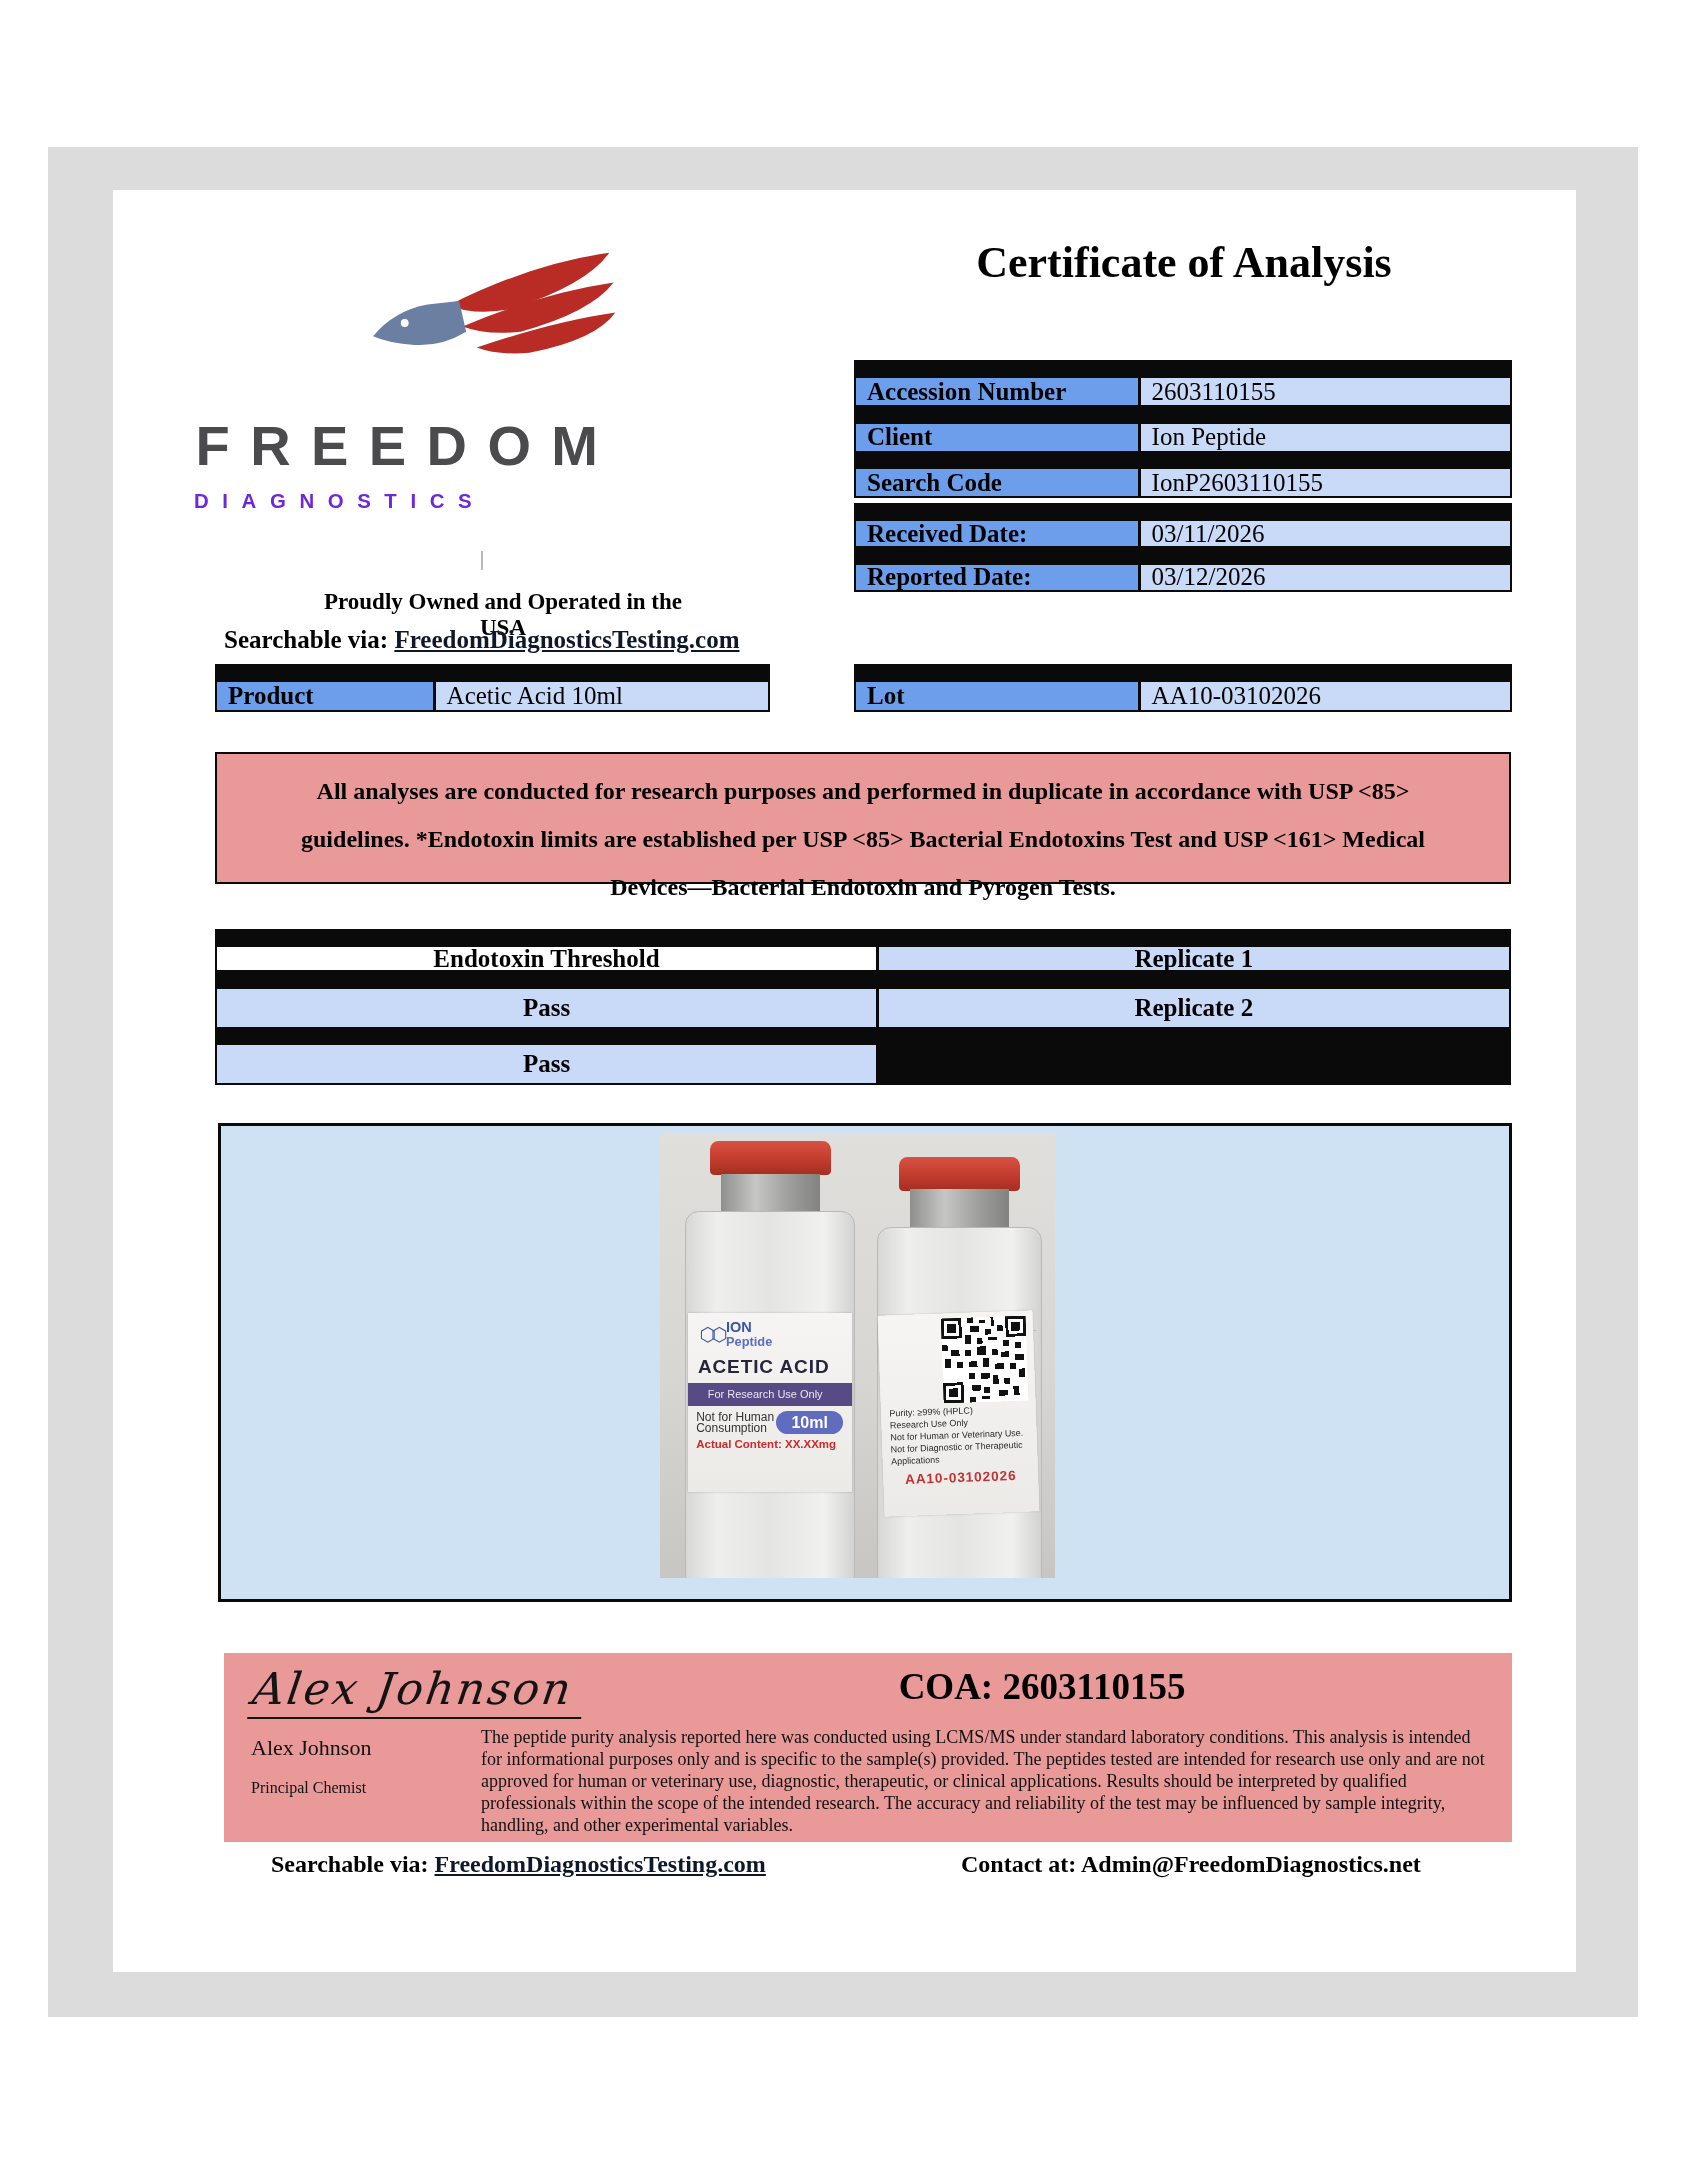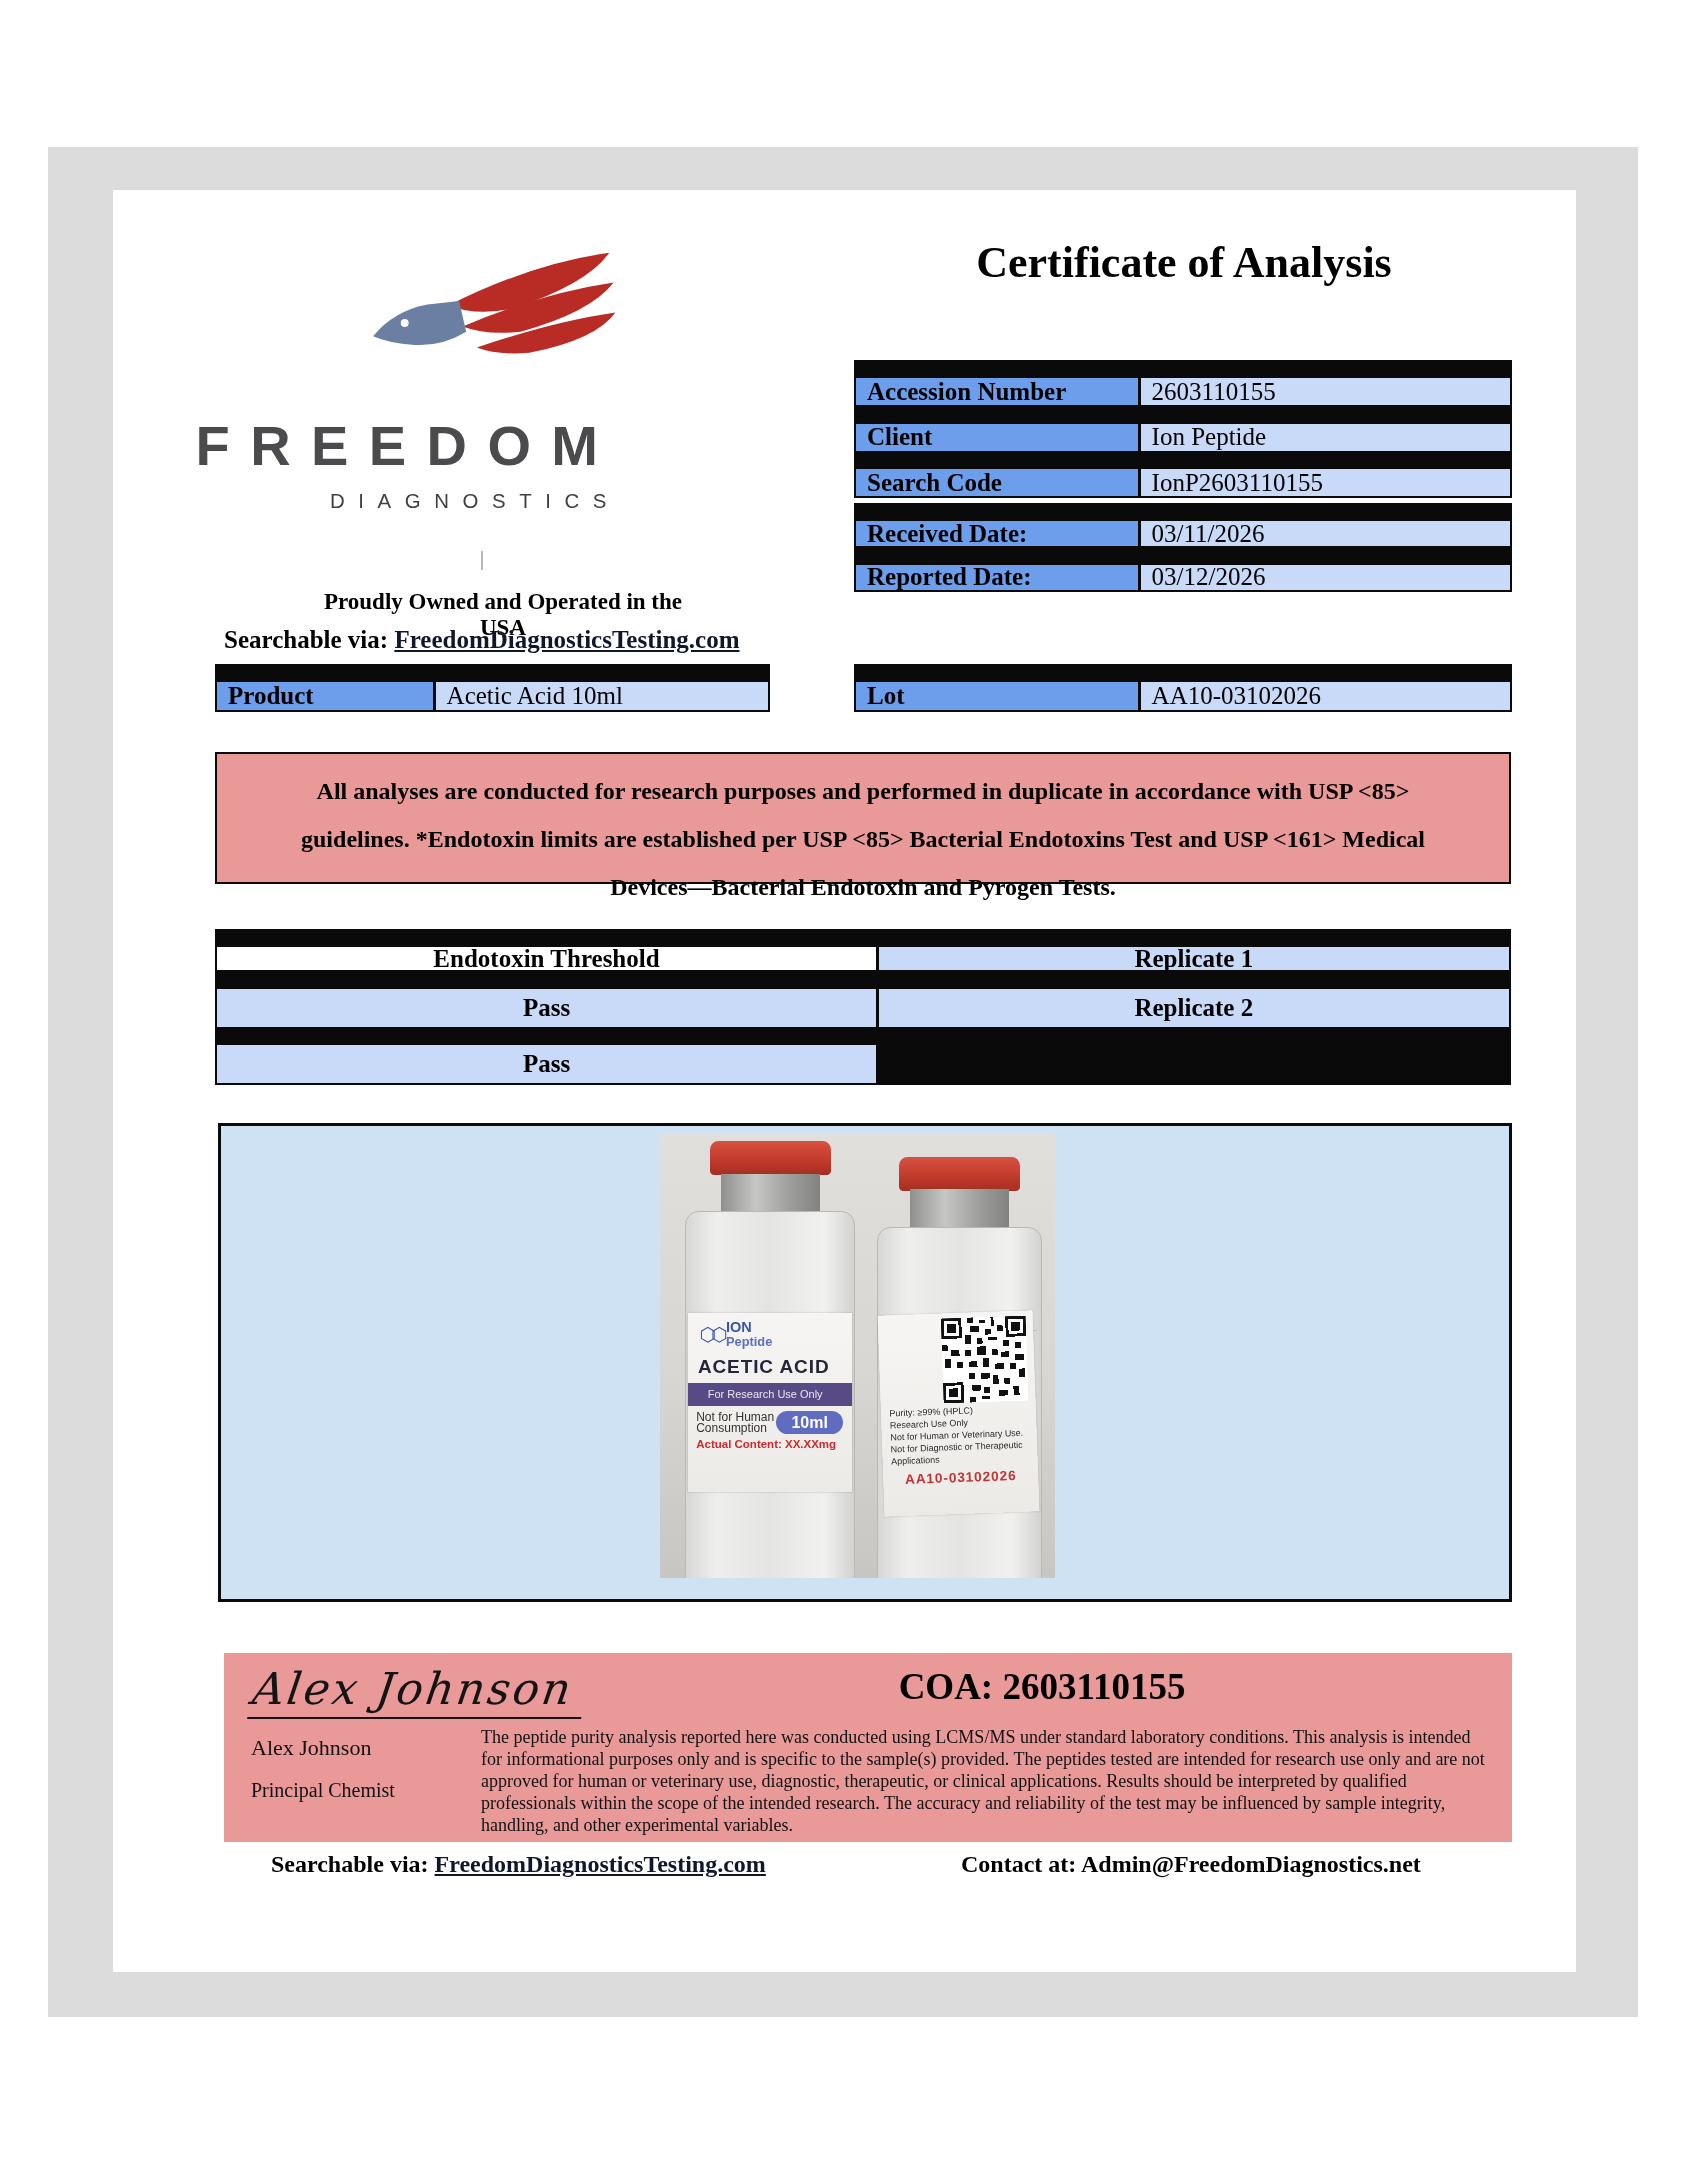--- a/index.html
+++ b/index.html
@@ -6,23 +6,23 @@
   body { background:#ffffff; font-family:"Liberation Serif", serif; }
   #canvas { position:relative; width:1685px; height:2181px; background:#fff; overflow:hidden; }
   .frame { position:absolute; left:48px; top:147px; width:1590px; height:1870px; background:#dcdcdc; }
   .page { position:absolute; left:113px; top:190px; width:1463px; height:1782px; background:#ffffff; }
 
   
   .logo-svg { position:absolute; left:239px; top:61px; width:281px; height:158px; }
   .brand { position:absolute; left:81px; top:223px; width:426px; text-align:center;
            font-family:"Liberation Sans", sans-serif; font-weight:700; font-size:56px;
            letter-spacing:20.4px; color:#4b4b4d; white-space:nowrap; }
-  .brand-sub { position:absolute; left:81px; top:300px; width:426px; text-align:right;
-           font-family:"Liberation Sans", sans-serif; font-weight:400; font-size:20.4px;
-           letter-spacing:13.6px; color:#404040; white-space:nowrap; }
+  .brand-sub { position:absolute; left:81px; top:300px; width:426px; text-align:left;
+           font-family:"Liberation Sans", sans-serif; font-weight:700; font-size:20.4px;
+           letter-spacing:13.6px; color:#6d28d9; white-space:nowrap; }
   .tick { position:absolute; left:368px; top:361px; width:1.7px; height:19px; background:#b9b9b9; }
   .tagline { position:absolute; left:194px; top:399px; width:392px; text-align:center;
            font-weight:700; font-size:23px; color:#000; }
   .searchline { position:absolute; left:111px; top:436px; font-weight:700; font-size:25px; color:#000; white-space:nowrap; }
   .lnk { color:#0f172a; text-decoration:underline; font-weight:700; cursor:pointer;font-family:Liberation Serif, serif; }
 
   
   .tbl { position:absolute; display:grid; background:#0a0a0a; border:2.6px solid #0a0a0a; gap:2.6px; }
   .tbl .cell { display:flex; align-items:center; padding:0 11px; font-size:25px;margin-top:16px; }
   .cell.lbl { background:#6d9eeb; font-weight:700; }
@@ -78,21 +78,21 @@
            color:#c03434; text-align:center; letter-spacing:0.9px; padding-top:5.1px; }
 
   
   .sig-box { position:absolute; left:111px; top:1463px; width:1288px; height:189px; background:#ea9999; }
   .sig-script { position:absolute; left:27px; top:10.2px; font-family:"DejaVu Serif", serif;
            font-style:italic; font-size:44px; color:#141414; letter-spacing:2.6px;
            border-bottom:2.6px solid #141414; padding:0 12px 3.4px 1.7px; transform:skewX(-8deg); }
   .sig-coa { position:absolute; left:537px; top:12px; width:562px; text-align:center;
            font-weight:700; font-size:37px; color:#000; white-space:nowrap; }
   .sig-name { position:absolute; left:27px; top:82px; font-size:22px; color:#111; }
-  .sig-role { position:absolute; left:27px; top:126px; font-size:20px; color:#111; }
+  .sig-role { position:absolute; left:27px; top:126px; font-size:16px; color:#111; }
   .sig-par { position:absolute; left:257px; top:73px; width:1005px; font-size:18px; line-height:22px; color:#111; }
 
   
   .foot-search { position:absolute; left:158px; top:1661px; font-weight:700; font-size:24px; white-space:nowrap; }
   .foot-contact { position:absolute; left:848px; top:1661px; font-weight:700; font-size:24px; white-space:nowrap; }
 </style>
 </head>
 <body>
 
 <div id="canvas">

